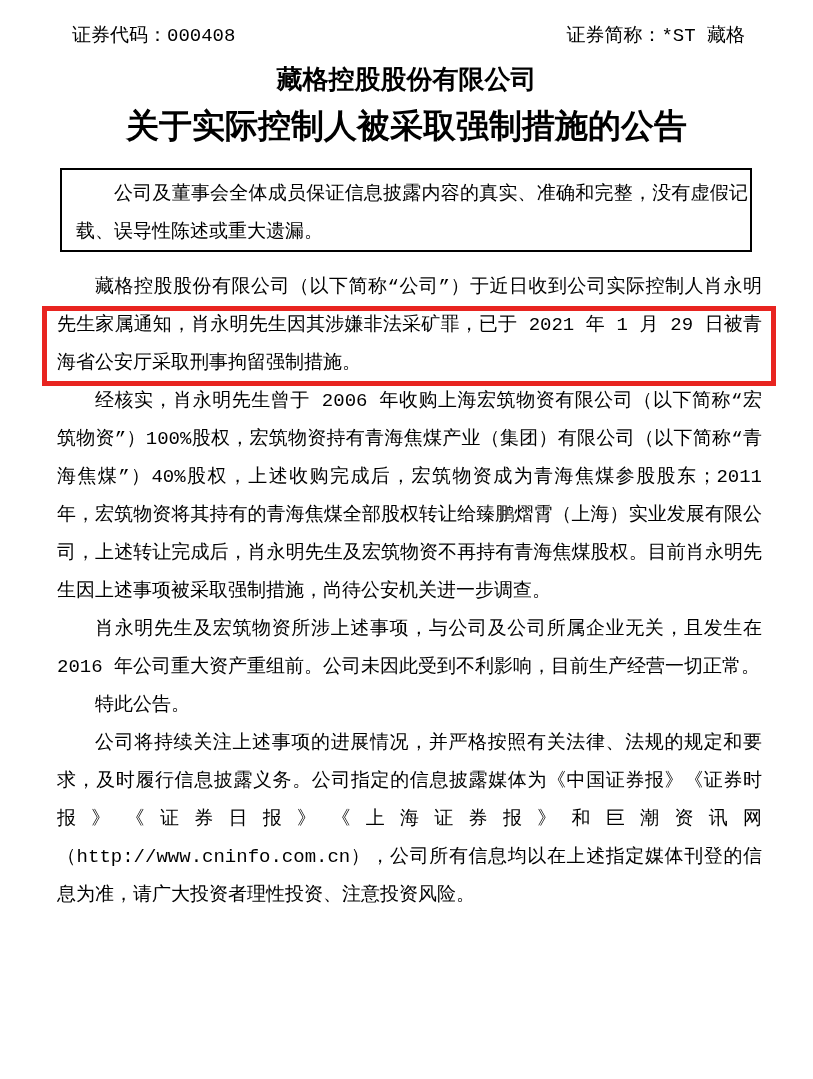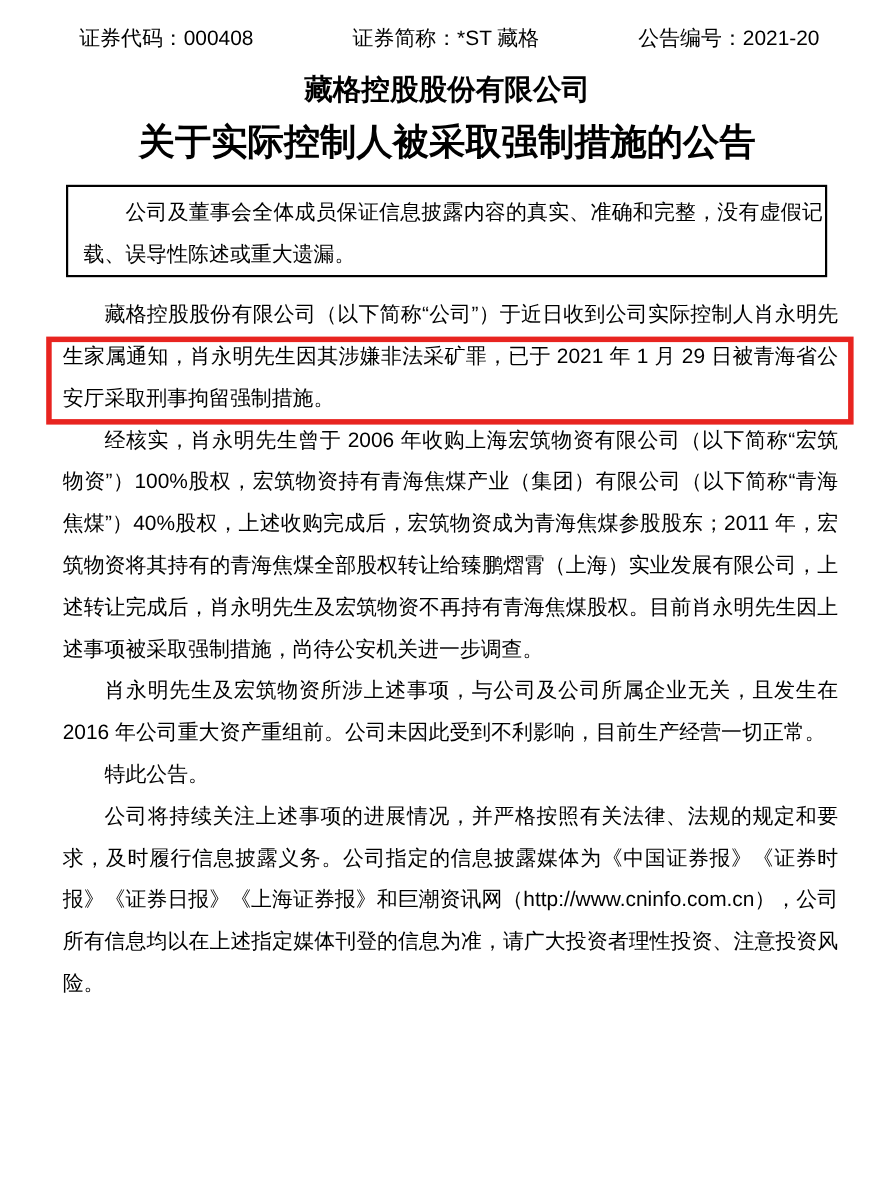--- a/index.html
+++ b/index.html
@@ -1,21 +1,21 @@
 <!DOCTYPE html>
 <html><head>
 <meta charset="utf-8">
 <style>
   html,body{margin:0;padding:0;background:#ffffff;}
   .page{
     position:relative;
     width:813px;height:938px;
     background:#ffffff;
     color:#000000;
-    font-family:Liberation Sans, sans-serif;
+    font-family:Liberation Mono, monospace;
     overflow:hidden;
   }
   .doc-header{
     position:absolute;top:24px;left:0;right:0;
     padding:0 68px 0 72px;
     display:flex;justify-content:space-between;
     font-size:19px;line-height:24px;
   }
   .doc-title{
     position:absolute;top:64px;left:0;right:0;
@@ -71,21 +71,20 @@
   .watermark svg{display:block;}
 </style>
 </head>
 <body>
 
 <div class="page">
 
   <div class="doc-header">
     <span>证券代码：000408</span>
     <span>证券简称：*ST 藏格</span>
-    <span>公告编号：2021-20</span>
   </div>
 
   <h1 class="doc-title">藏格控股股份有限公司</h1>
   <h2 class="doc-subtitle">关于实际控制人被采取强制措施的公告</h2>
 
   <div class="disclaimer-box">
     <p>公司及董事会全体成员保证信息披露内容的真实、准确和完整，没有虚假记载、误导性陈述或重大遗漏。</p>
   </div>
 
   <div class="doc-body">

